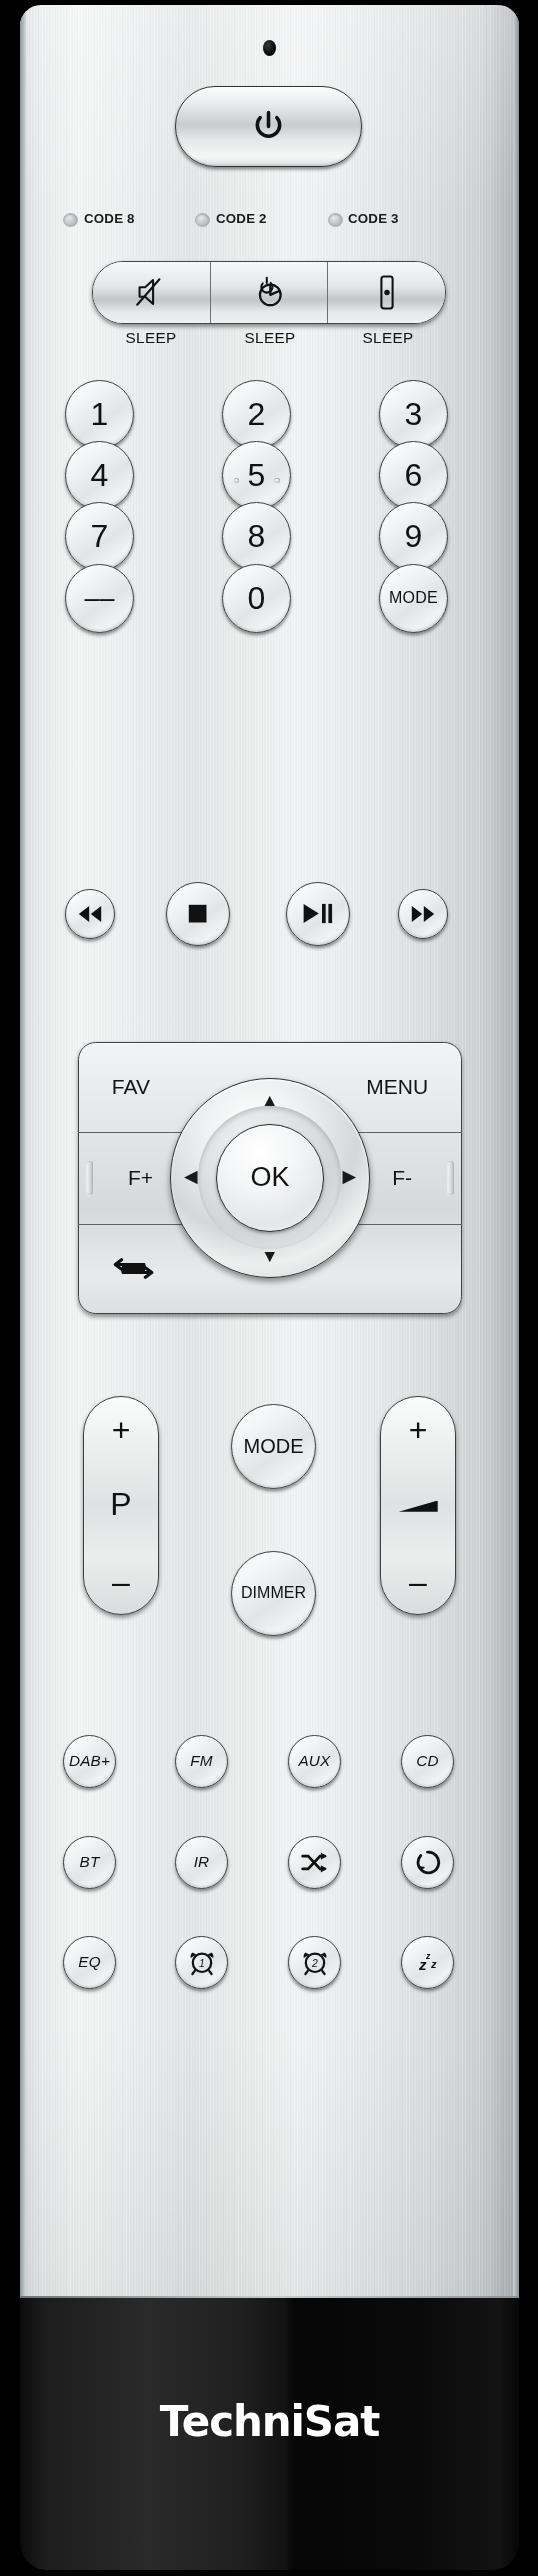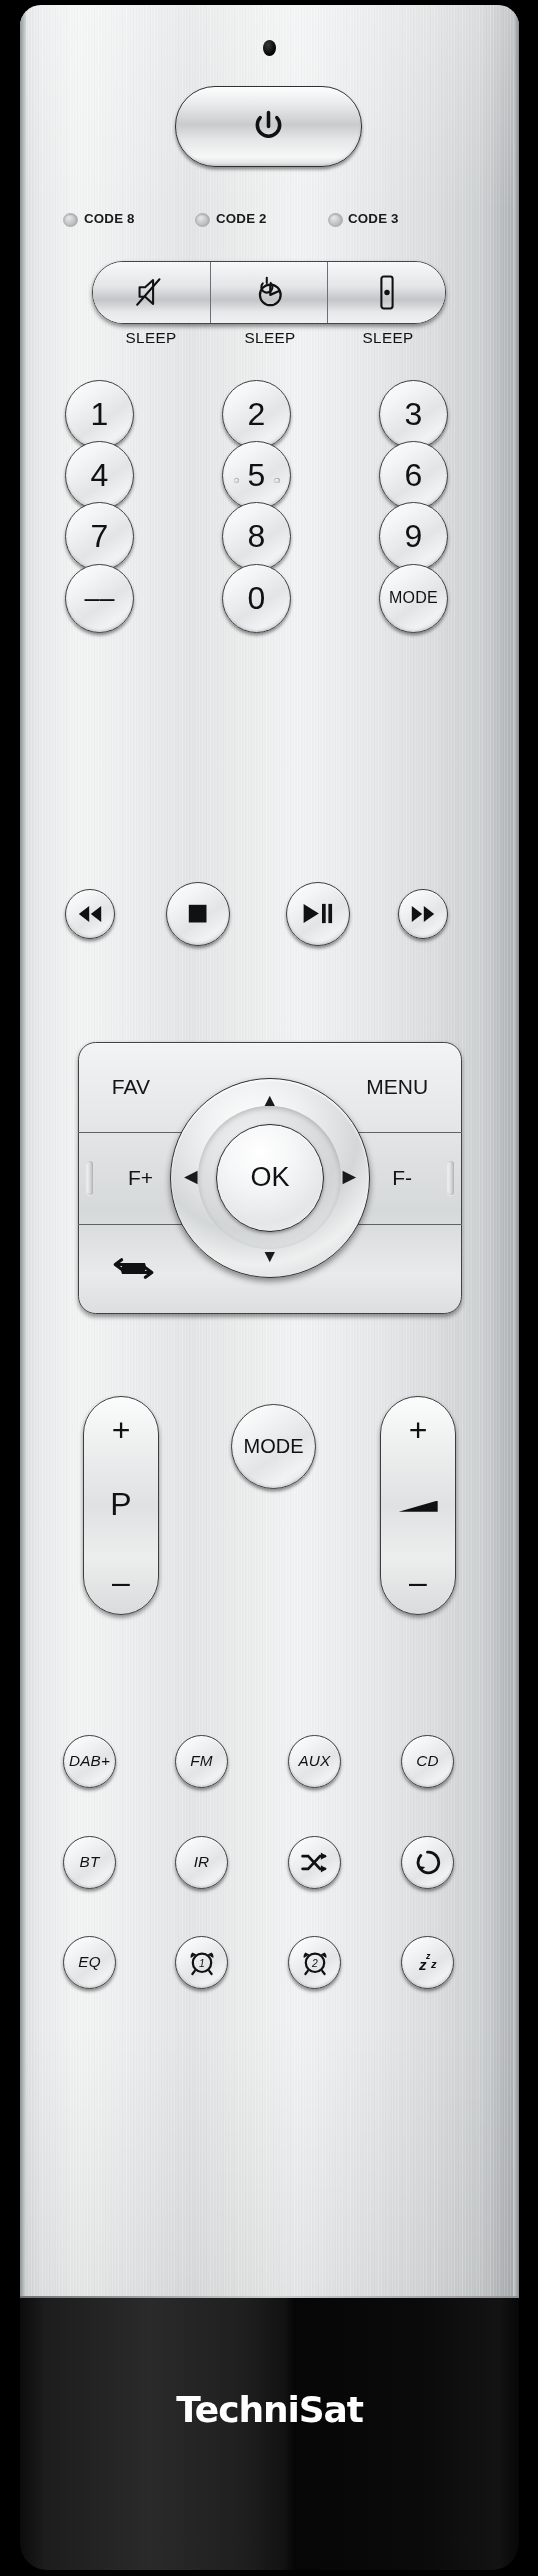--- a/index.html
+++ b/index.html
@@ -63,24 +63,24 @@
     background: linear-gradient(90deg,
       #0b0b0b 0%, #1d1d1d 5%, #2a2a2a 26%, #1f1f1f 45%,
       #121212 53%, #060606 55%, #0a0a0a 80%, #131313 96%, #070707 100%);
     border-radius: 0 0 24px 24px;
   }
   .footer::before{
     content:"";position:absolute;left:0;top:0;width:100%;height:2.4px;
     background:linear-gradient(90deg,#6e7274,#c9cccd,#8d9193);
   }
   .logo {
-    position: absolute; left: 0; top: 93px; width: 100%;
+    position: absolute; left: 0; top: 101px; width: 100%;
     text-align: center;
     color: #fff;
-    font-size: 36px;
+    font-size: 42px;
     font-weight: bold;
     letter-spacing: -1.1px;
     font-family: "DejaVu Sans", sans-serif;
   }
 
   
   .key {
     position: absolute;
     background:
       linear-gradient(145deg,#ffffff 0%, #f4f5f6 26%, #e2e4e5 58%, #f1f2f3 78%, #dcdedf 100%);
@@ -410,20 +410,23 @@
     <div class="rocker" style="left:63px; top:1391px; width:76px; height:219px;">
       <div class="rk-top">+</div>
       <div class="rk-mid">P</div>
       <div class="rk-bot">–</div>
     </div>
 
     <div class="key round" style="left:211px; top:1399px; width:85px; height:85px; font-size:20px;">
       <span>MODE</span>
     </div>
 
+    <div class="key round" style="left:211px; top:1546px; width:85px; height:85px; font-size:16px;">
+      <span>DIMMER</span>
+    </div>
 
     <div class="rocker" style="right:63px; top:1391px; width:76px; height:219px;">
       <div class="rk-top">+</div>
       <div class="volwedge"></div>
       <div class="rk-bot">–</div>
     </div>
 
     <div class="key round srckey" style="left:43px;  top:1730px;">
         <span>DAB+</span>
       </div>

